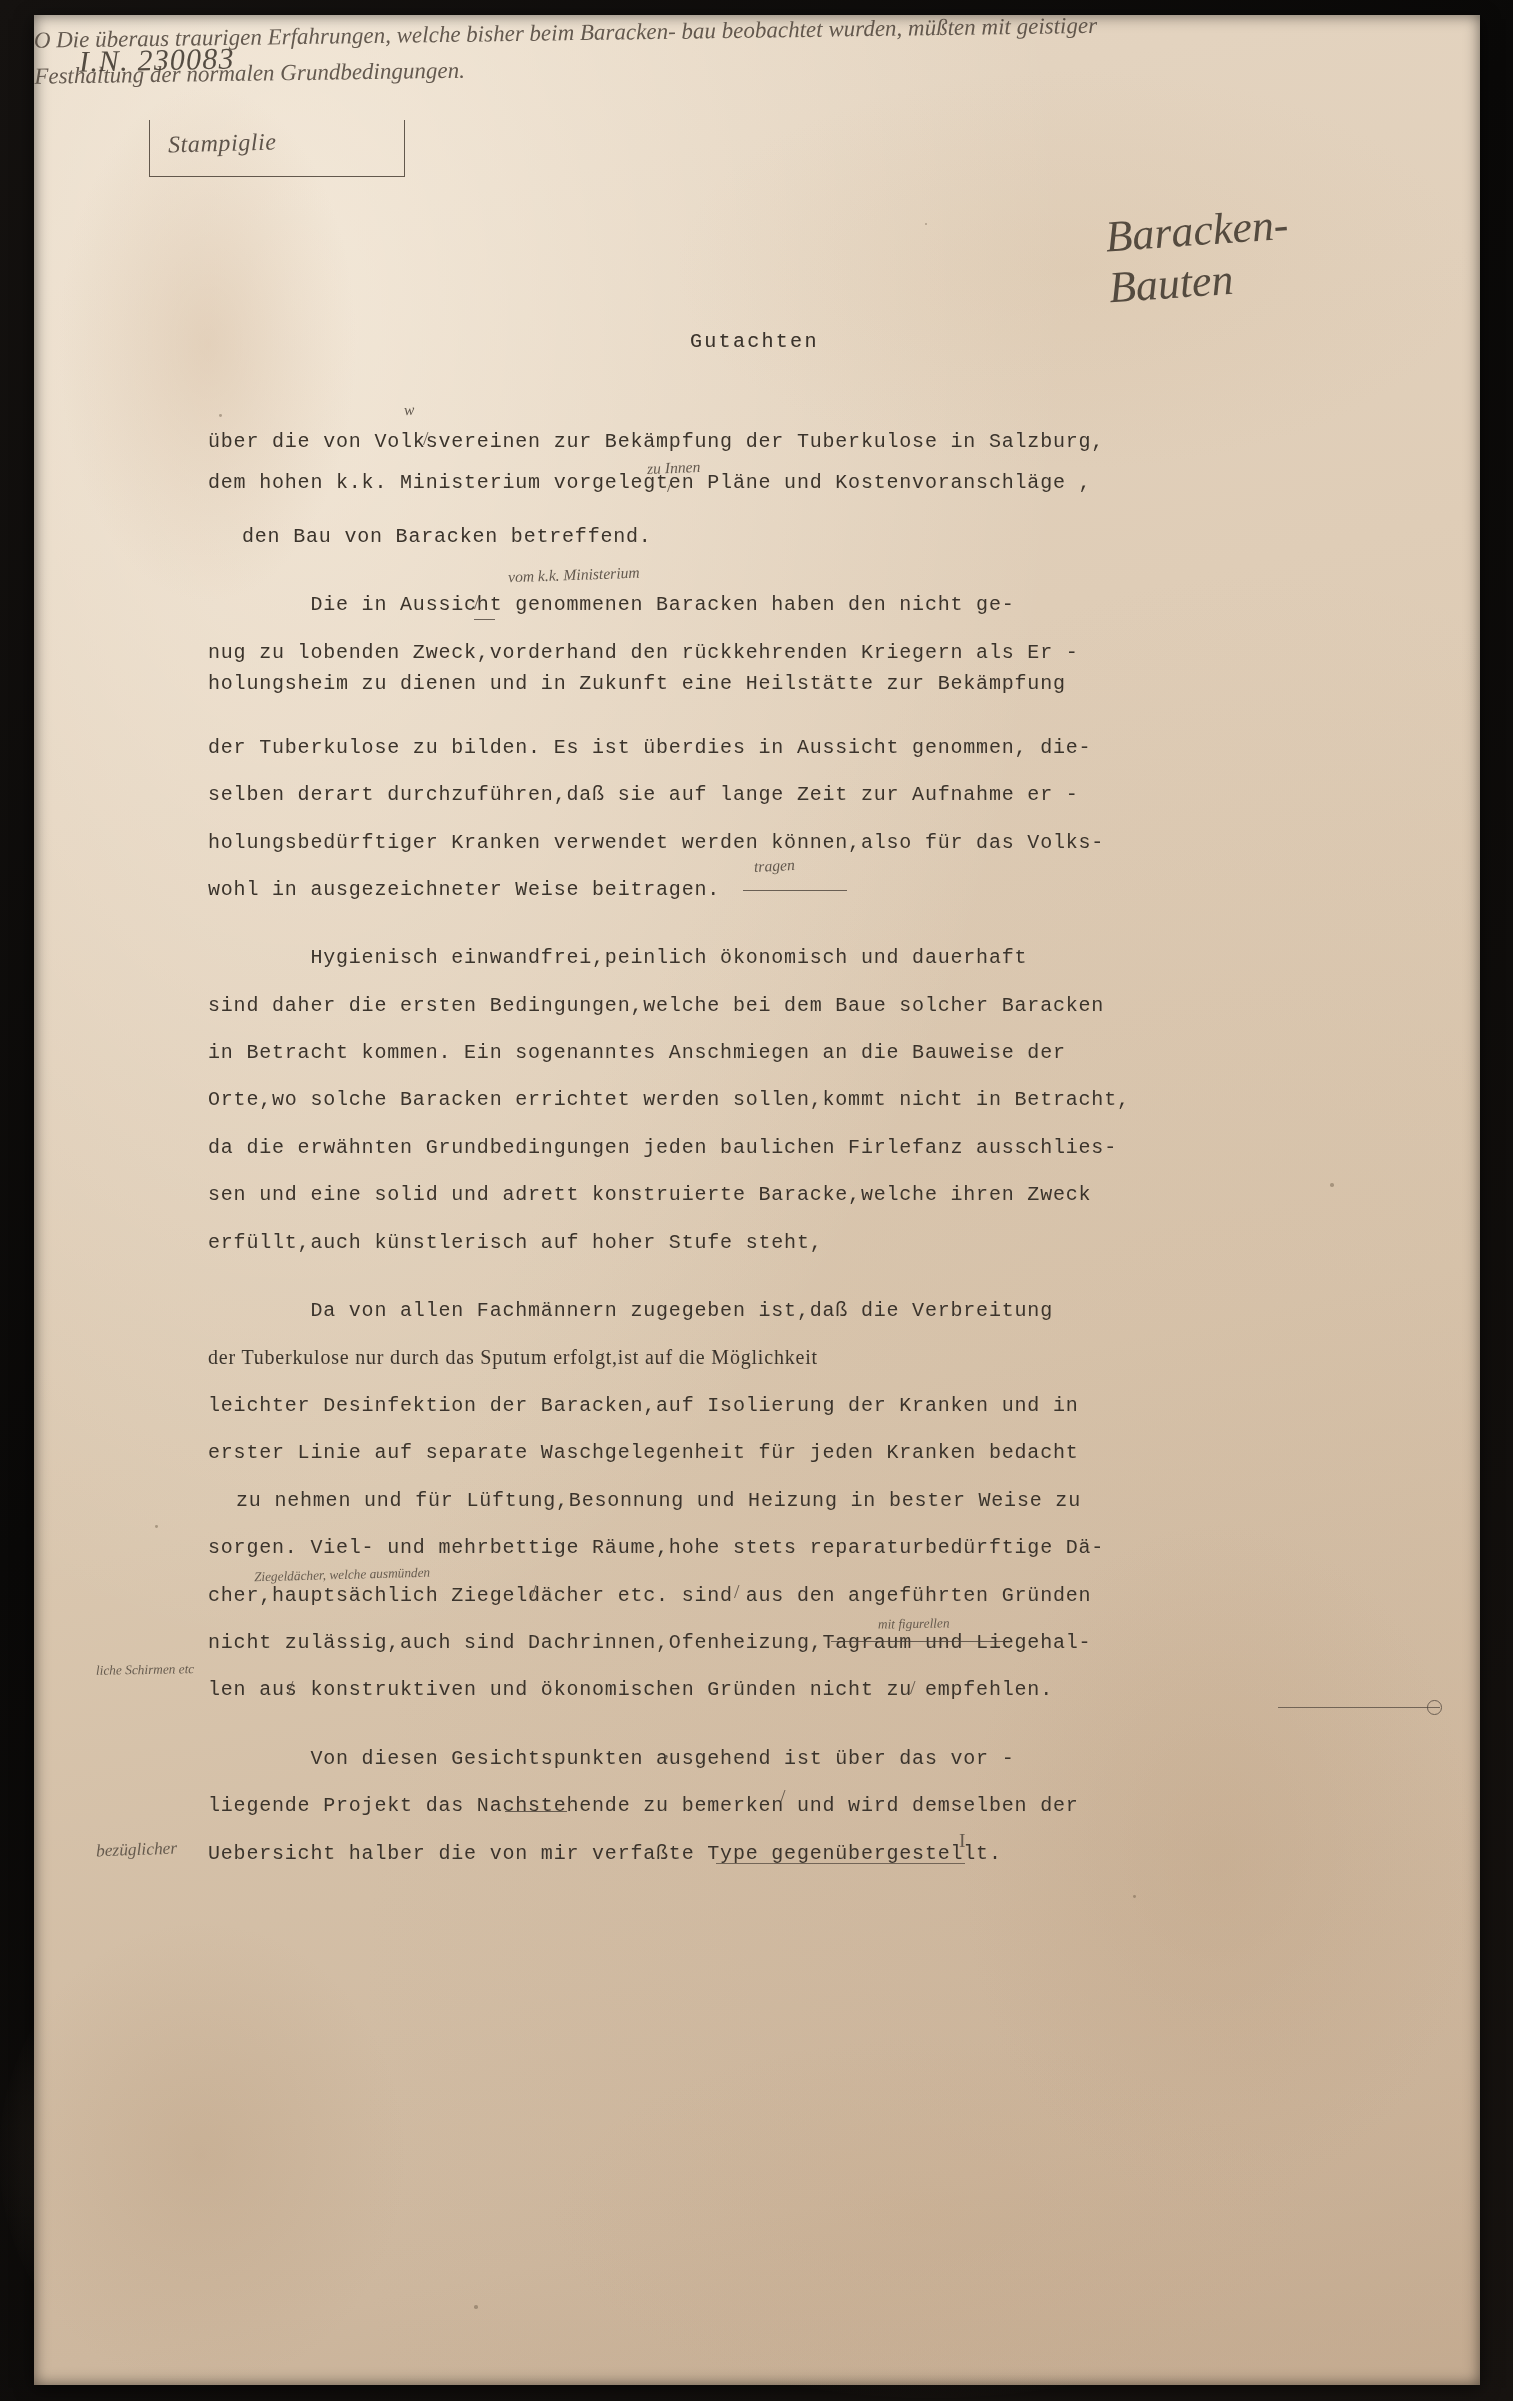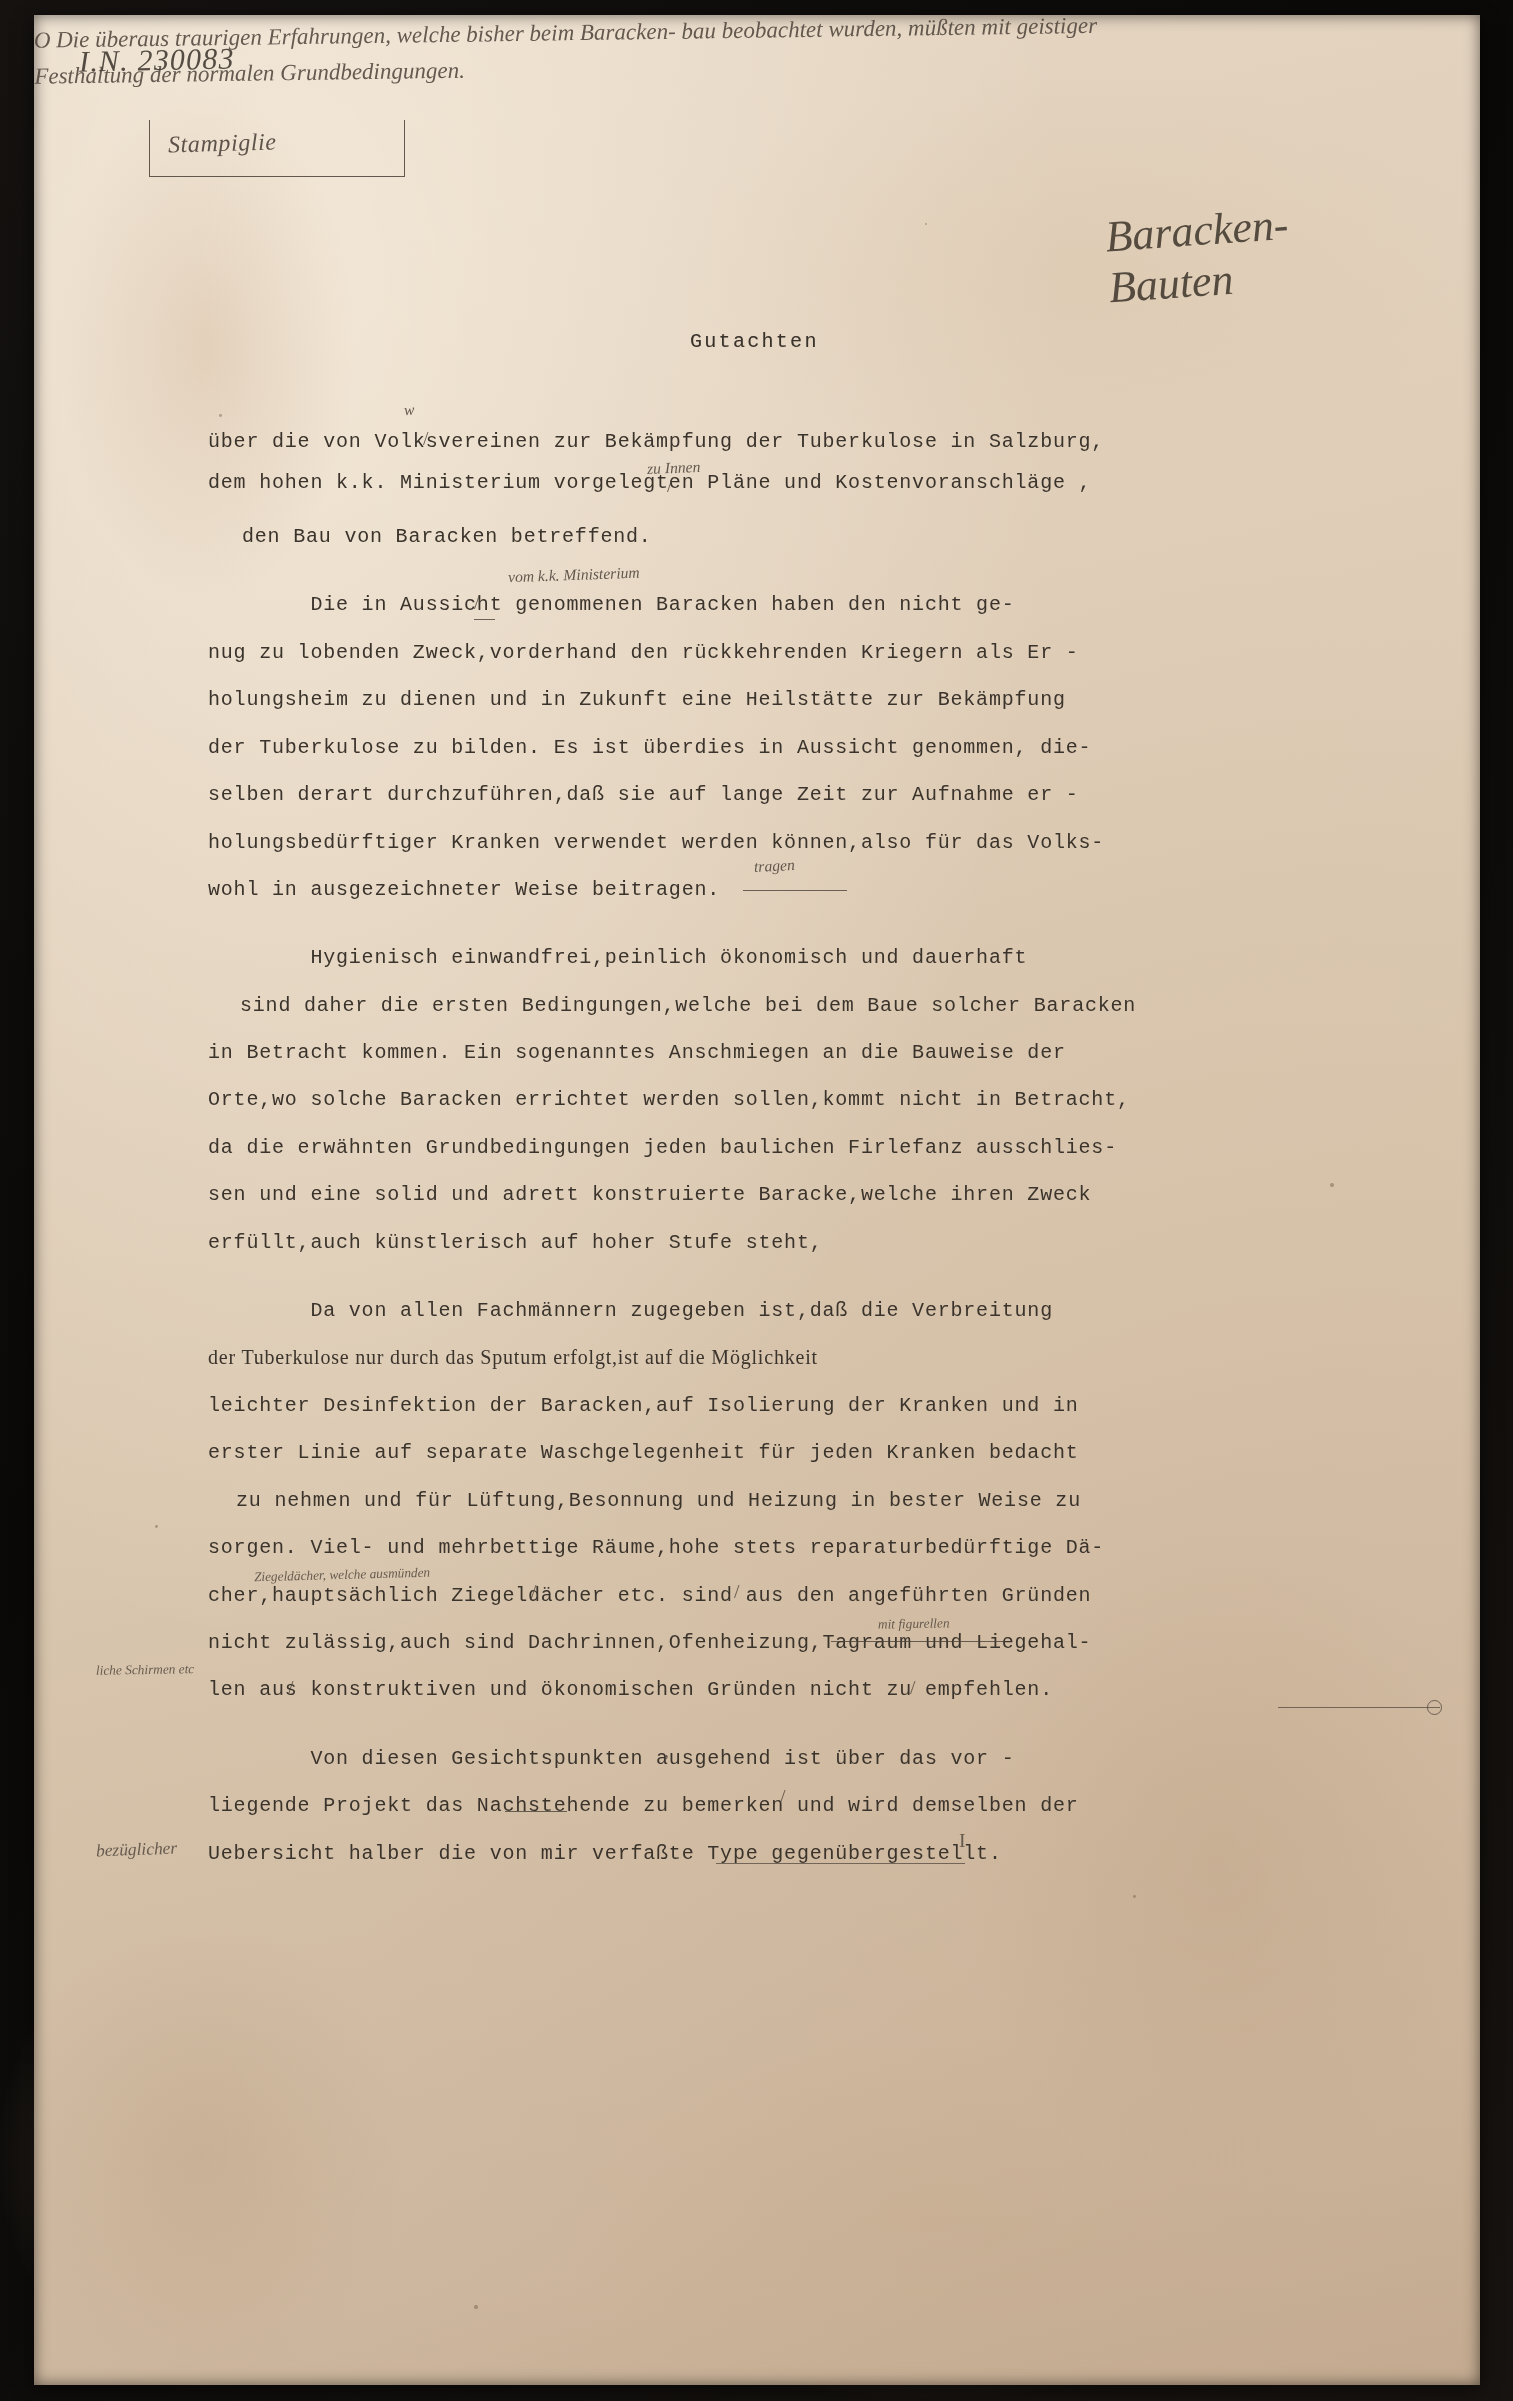--- a/index.html
+++ b/index.html
@@ -175,28 +175,28 @@
 Bauten</div>
 
     <div class="typed" id="doc-title">Gutachten</div>
 
     <div id="body-lines">
       <div class="body-line" style="top:415px;">über die von Volksvereinen zur Bekämpfung der Tuberkulose in Salzburg,</div>
       <div class="body-line" style="top:456px;">dem hohen k.k. Ministerium vorgelegten Pläne und Kostenvoranschläge ,</div>
       <div class="body-line" style="top:510px;margin-left:34px;">den Bau von Baracken betreffend.</div>
       <div class="body-line" style="top:578px;">        Die in Aussicht genommenen Baracken haben den nicht ge-</div>
       <div class="body-line" style="top:626px;">nug zu lobenden Zweck,vorderhand den rückkehrenden Kriegern als Er -</div>
-      <div class="body-line" style="top:673px;">holungsheim zu dienen und in Zukunft eine Heilstätte zur Bekämpfung</div>
+      <div class="body-line" style="top:657px;">holungsheim zu dienen und in Zukunft eine Heilstätte zur Bekämpfung</div>
       <div class="body-line" style="top:721px;">der Tuberkulose zu bilden. Es ist überdies in Aussicht genommen, die-</div>
       <div class="body-line" style="top:768px;">selben derart durchzuführen,daß sie auf lange Zeit zur Aufnahme er -</div>
       <div class="body-line" style="top:816px;">holungsbedürftiger Kranken verwendet werden können,also für das Volks-</div>
       <div class="body-line" style="top:863px;">wohl in ausgezeichneter Weise beitragen.</div>
 
       <div class="body-line" style="top:931px;">        Hygienisch einwandfrei,peinlich ökonomisch und dauerhaft</div>
-      <div class="body-line" style="top:979px;margin-left:32px;">sind daher die ersten Bedingungen,welche bei dem Baue solcher Baracken</div>
+      <div class="body-line" style="top:979px;">sind daher die ersten Bedingungen,welche bei dem Baue solcher Baracken</div>
       <div class="body-line" style="top:1026px;">in Betracht kommen. Ein sogenanntes Anschmiegen an die Bauweise der</div>
       <div class="body-line" style="top:1073px;">Orte,wo solche Baracken errichtet werden sollen,kommt nicht in Betracht,</div>
       <div class="body-line" style="top:1121px;">da die erwähnten Grundbedingungen jeden baulichen Firlefanz ausschlies-</div>
       <div class="body-line" style="top:1168px;">sen und eine solid und adrett konstruierte Baracke,welche ihren Zweck</div>
       <div class="body-line" style="top:1216px;">erfüllt,auch künstlerisch auf hoher Stufe steht,</div>
 
       <div class="body-line" style="top:1284px;">        Da von allen Fachmännern zugegeben ist,daß die Verbreitung</div>
       <div class="body-line" style="top:1331px;font-family:Liberation Serif, serif;">der Tuberkulose nur durch das Sputum erfolgt,ist auf die Möglichkeit</div>
       <div class="body-line" style="top:1379px;">leichter Desinfektion der Baracken,auf Isolierung der Kranken und in</div>
       <div class="body-line" style="top:1426px;">erster Linie auf separate Waschgelegenheit für jeden Kranken bedacht</div>

